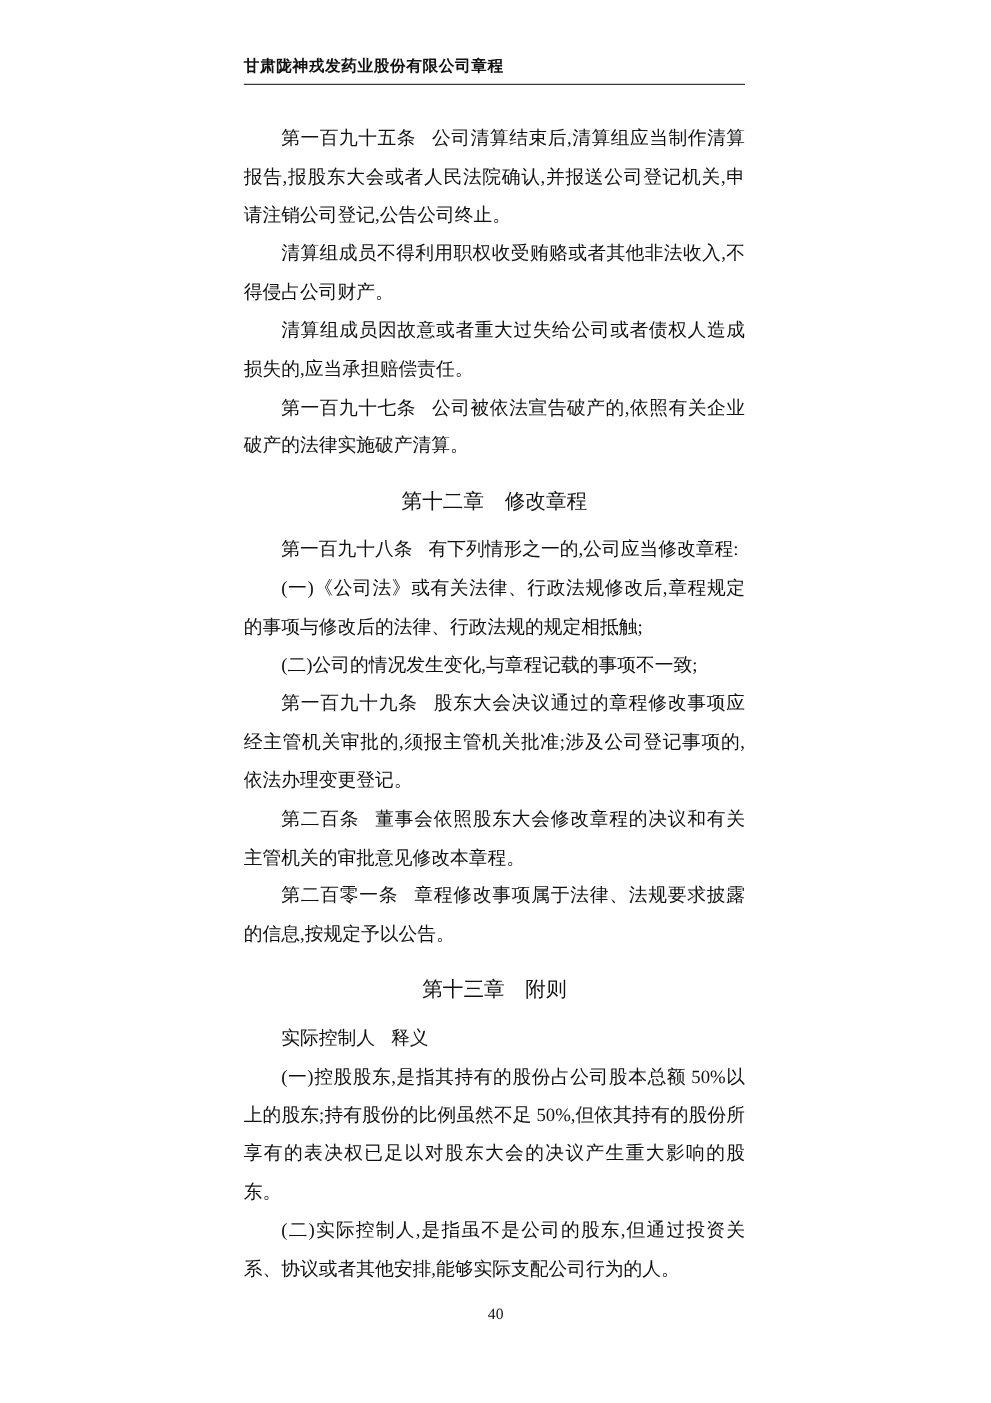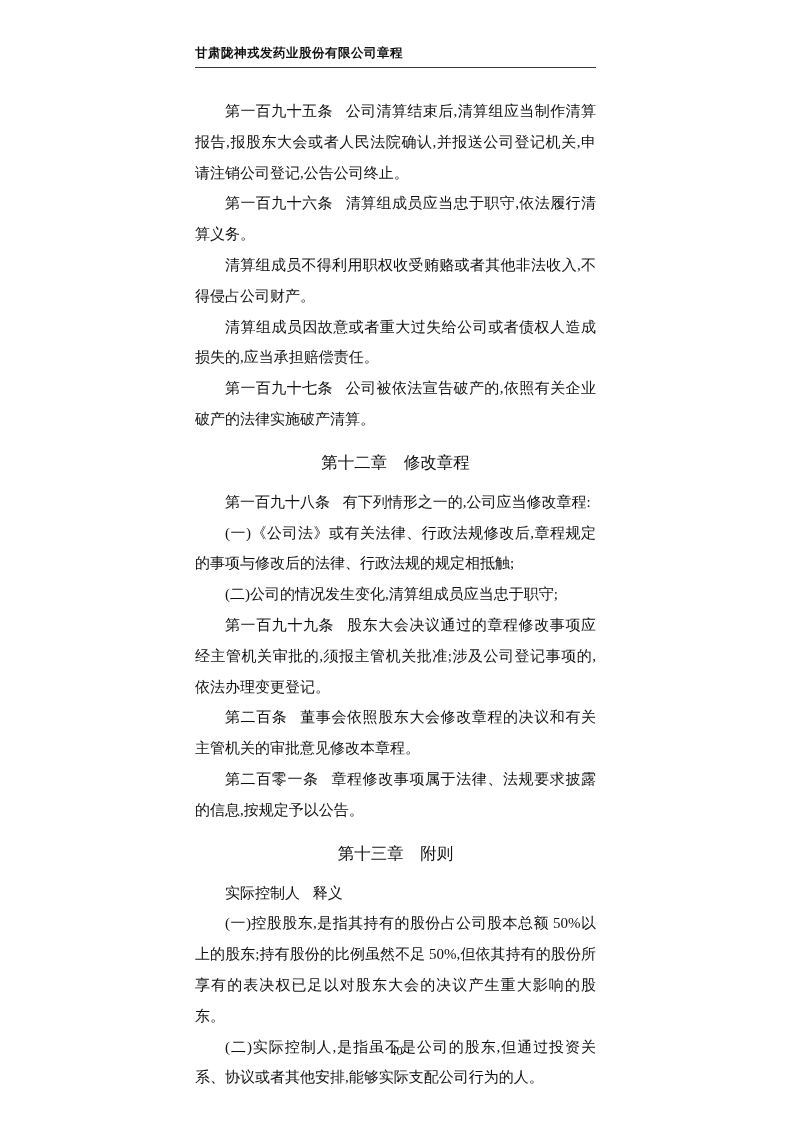--- a/index.html
+++ b/index.html
@@ -57,35 +57,34 @@
 <div class="page">
 
   <div class="header">
     <span>甘肃陇神戎发药业股份有限公司章程</span>
   </div>
 
   <div class="content">
 
     <p class="para"><span class="label">第一百九十五条</span><span>公司清算结束后,清算组应当制作清算报告,报股东大会或者人民法院确认,并报送公司登记机关,申请注销公司登记,公告公司终止。</span></p>
 
-    <p class="para"><span class="label">第一百九十六条</span><span>清算组成员应当忠于职守,依法履行清算义务。</span></p>
 
     <p class="para"><span class="label"></span><span>清算组成员不得利用职权收受贿赂或者其他非法收入,不得侵占公司财产。</span></p>
 
     <p class="para"><span class="label"></span><span>清算组成员因故意或者重大过失给公司或者债权人造成损失的,应当承担赔偿责任。</span></p>
 
     <p class="para"><span class="label">第一百九十七条</span><span>公司被依法宣告破产的,依照有关企业破产的法律实施破产清算。</span></p>
 
     <h2 class="chapter">第十二章　修改章程</h2>
 
     <p class="para"><span class="label">第一百九十八条</span><span>有下列情形之一的,公司应当修改章程:</span></p>
 
     <p class="para"><span class="label"></span><span>(一)《公司法》或有关法律、行政法规修改后,章程规定的事项与修改后的法律、行政法规的规定相抵触;</span></p>
 
-    <p class="para"><span class="label"></span><span>(二)公司的情况发生变化,清算组成员应当忠于职守;</span></p>
+    <p class="para"><span class="label"></span><span>(二)公司的情况发生变化,与章程记载的事项不一致;</span></p>
 
 
     <p class="para"><span class="label">第一百九十九条</span><span>股东大会决议通过的章程修改事项应经主管机关审批的,须报主管机关批准;涉及公司登记事项的,依法办理变更登记。</span></p>
 
     <p class="para"><span class="label">第二百条</span><span>董事会依照股东大会修改章程的决议和有关主管机关的审批意见修改本章程。</span></p>
 
     <p class="para"><span class="label">第二百零一条</span><span>章程修改事项属于法律、法规要求披露的信息,按规定予以公告。</span></p>
 
     <h2 class="chapter">第十三章　附则</h2>
 

